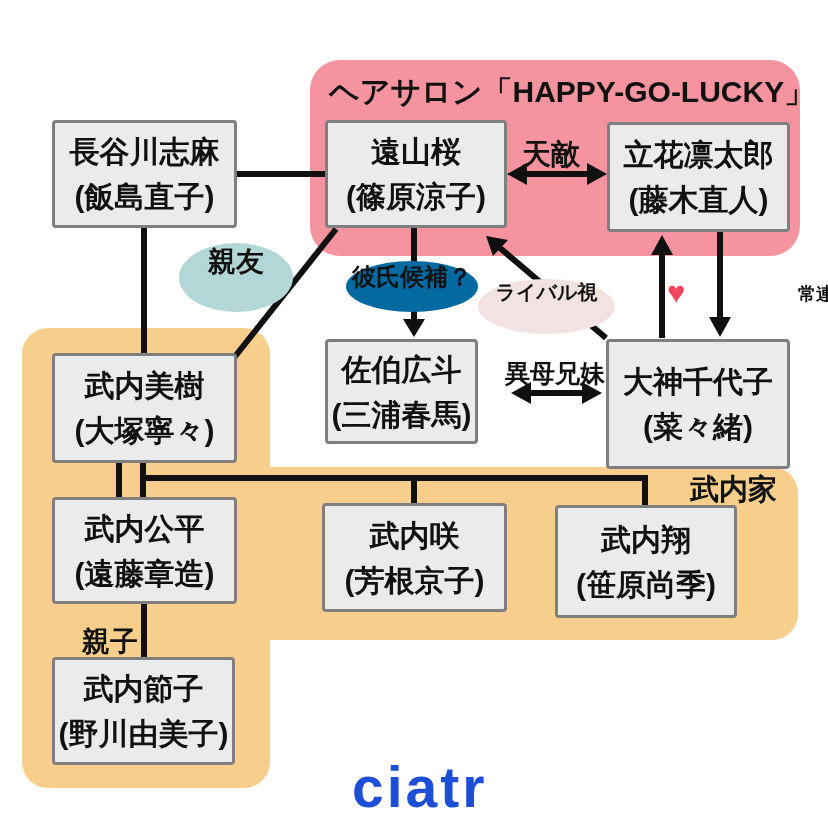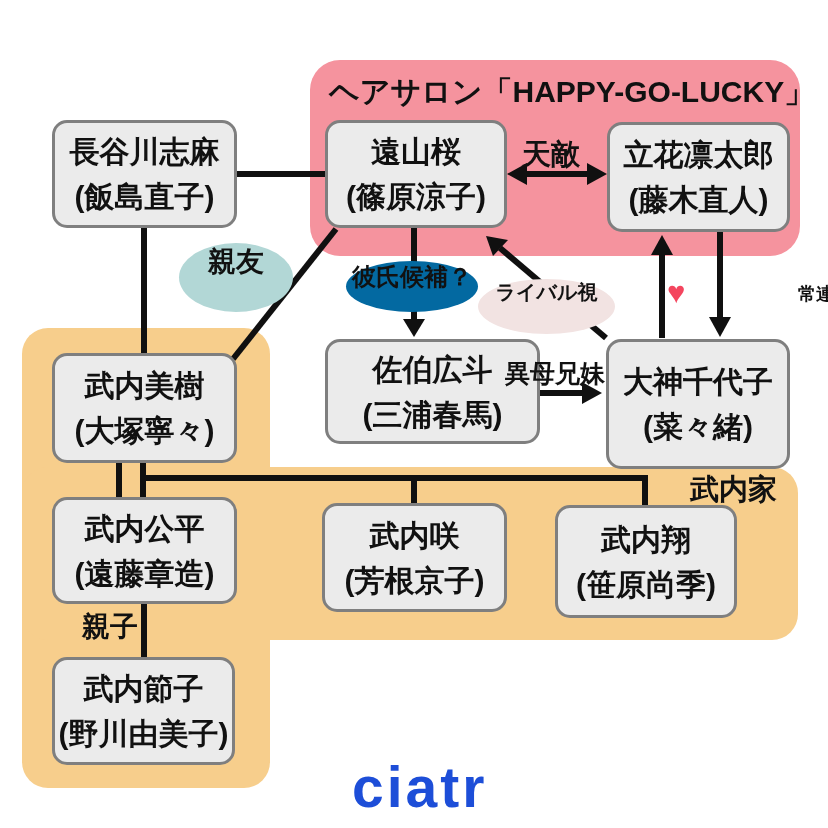--- a/index.html
+++ b/index.html
@@ -6,39 +6,39 @@
   .stage{
     position:relative;width:828px;height:828px;background:#ffffff;overflow:hidden;
     font-family:"Liberation Sans","DejaVu Sans",sans-serif;color:#111;
   }
   .region{position:absolute;}
   .region.salon{left:310px;top:60px;width:490px;height:196px;background:#F5939E;border-radius:30px;}
   .region.famv{left:22px;top:328px;width:248px;height:460px;background:#F7CE8C;border-radius:26px;}
   .region.famh{left:22px;top:467px;width:776px;height:173px;background:#F7CE8C;border-radius:26px;}
   svg.wires{position:absolute;left:0;top:0;}
   .box{
-    position:absolute;background:#EBEBEB;border:3px solid #7f7f7f;border-radius:15px;
+    position:absolute;background:#EBEBEB;border:3px solid #7f7f7f;border-radius:4px;
     display:flex;flex-direction:column;align-items:center;justify-content:center;
     box-sizing:border-box;font-weight:bold;text-align:center;
   }
   .box .nm,.box .ac{display:block;font-size:30px;line-height:45px;white-space:nowrap;}
   .ellipse{
     position:absolute;border-radius:50%;display:flex;align-items:flex-start;justify-content:center;
     font-weight:bold;white-space:nowrap;
   }
   .el-shinyu{left:179px;top:243px;width:114px;height:69px;background:#B2D7D6;font-size:28px;}
   .el-kareshi{left:346px;top:261px;width:132px;height:51px;background:#0369a1;font-size:24px;}
   .el-rival{left:478px;top:279px;width:137px;height:55px;background:#F2E3E2;font-size:20px;}
   .lbl{position:absolute;font-weight:bold;white-space:nowrap;}
   .lbl.title{left:329px;top:72px;font-size:30px;}
   .lbl.tenteki{left:515px;top:135px;width:72px;text-align:center;font-size:29px;}
   .lbl.ibo{left:501px;top:357px;width:108px;text-align:center;font-size:25px;}
   .lbl.joren{left:767px;top:282px;font-size:18px;margin-left:31px;}
   .lbl.heart{left:667px;top:275px;font-size:31px;color:#F4455E;}
-  .lbl.oyako{left:82px;top:608px;font-size:28px;}
+  .lbl.oyako{left:82px;top:623px;font-size:28px;}
   .lbl.famname{left:690px;top:470px;font-size:29px;}
   .lbl.logo{left:352px;top:754px;font-size:57px;letter-spacing:3px;color:#1d4ed8;font-weight:bold;}
 </style>
 </head>
 <body>
 
 <div class="stage">
 
   <div class="region salon"></div>
   <div class="region famv"></div>
@@ -96,21 +96,21 @@
     <span class="ac">(飯島直子)</span>
   </div>
   <div class="box" style="left:325px;top:120px;width:182px;height:108px">
     <span class="nm">遠山桜</span>
     <span class="ac">(篠原涼子)</span>
   </div>
   <div class="box" style="left:607px;top:122px;width:183px;height:110px">
     <span class="nm">立花凛太郎</span>
     <span class="ac">(藤木直人)</span>
   </div>
-  <div class="box" style="left:325px;top:339px;width:215px;height:105px">
+  <div class="box" style="left:325px;top:339px;width:153px;height:105px">
     <span class="nm">佐伯広斗</span>
     <span class="ac">(三浦春馬)</span>
   </div>
   <div class="box" style="left:606px;top:339px;width:184px;height:130px">
     <span class="nm">大神千代子</span>
     <span class="ac">(菜々緒)</span>
   </div>
   <div class="box" style="left:52px;top:353px;width:185px;height:110px">
     <span class="nm">武内美樹</span>
     <span class="ac">(大塚寧々)</span>

